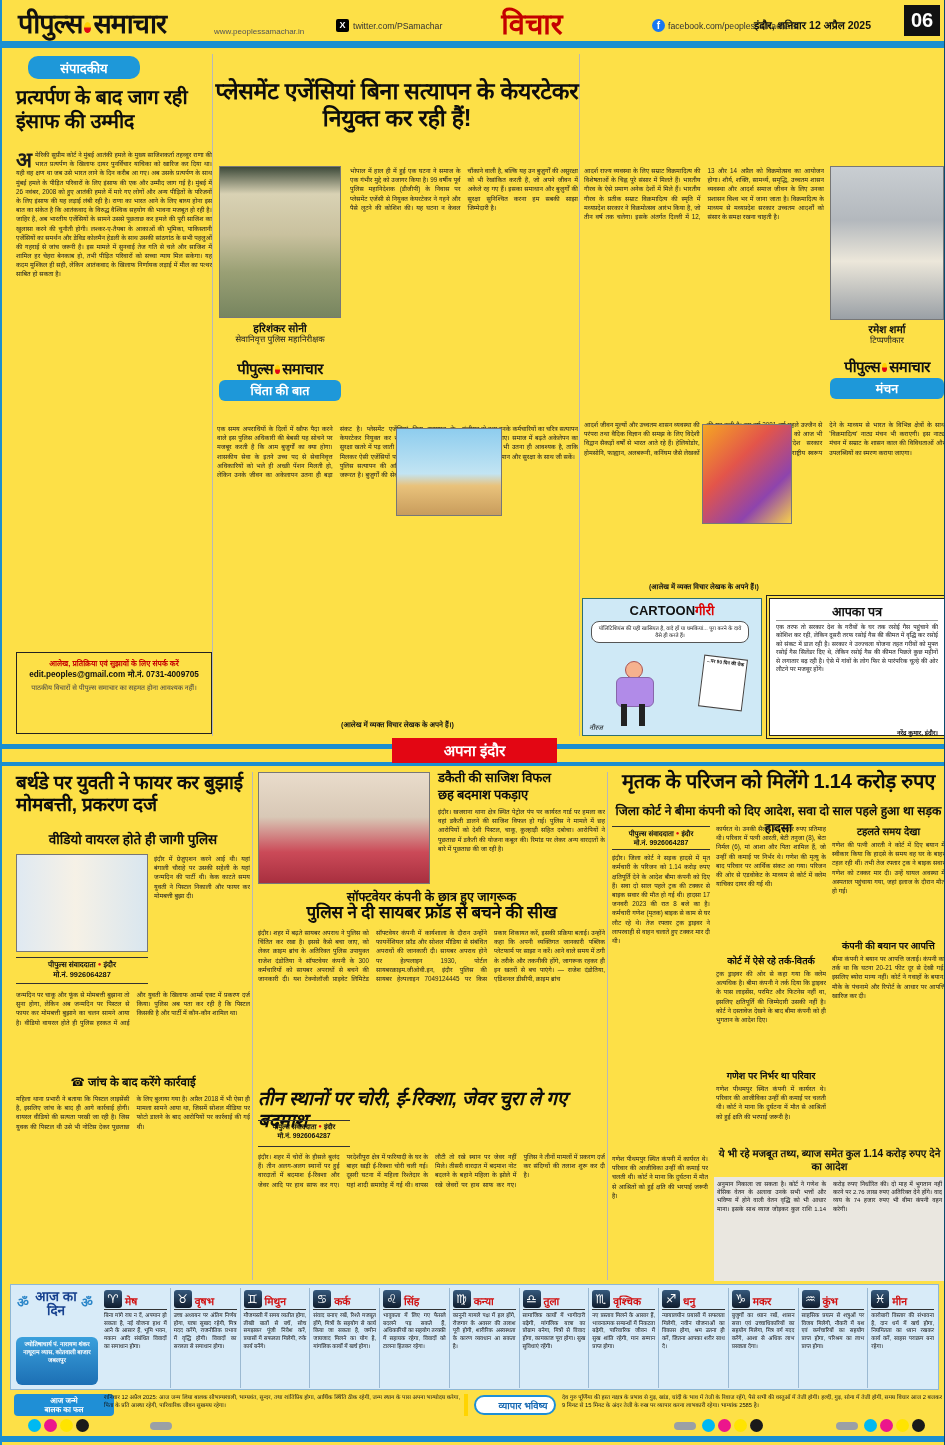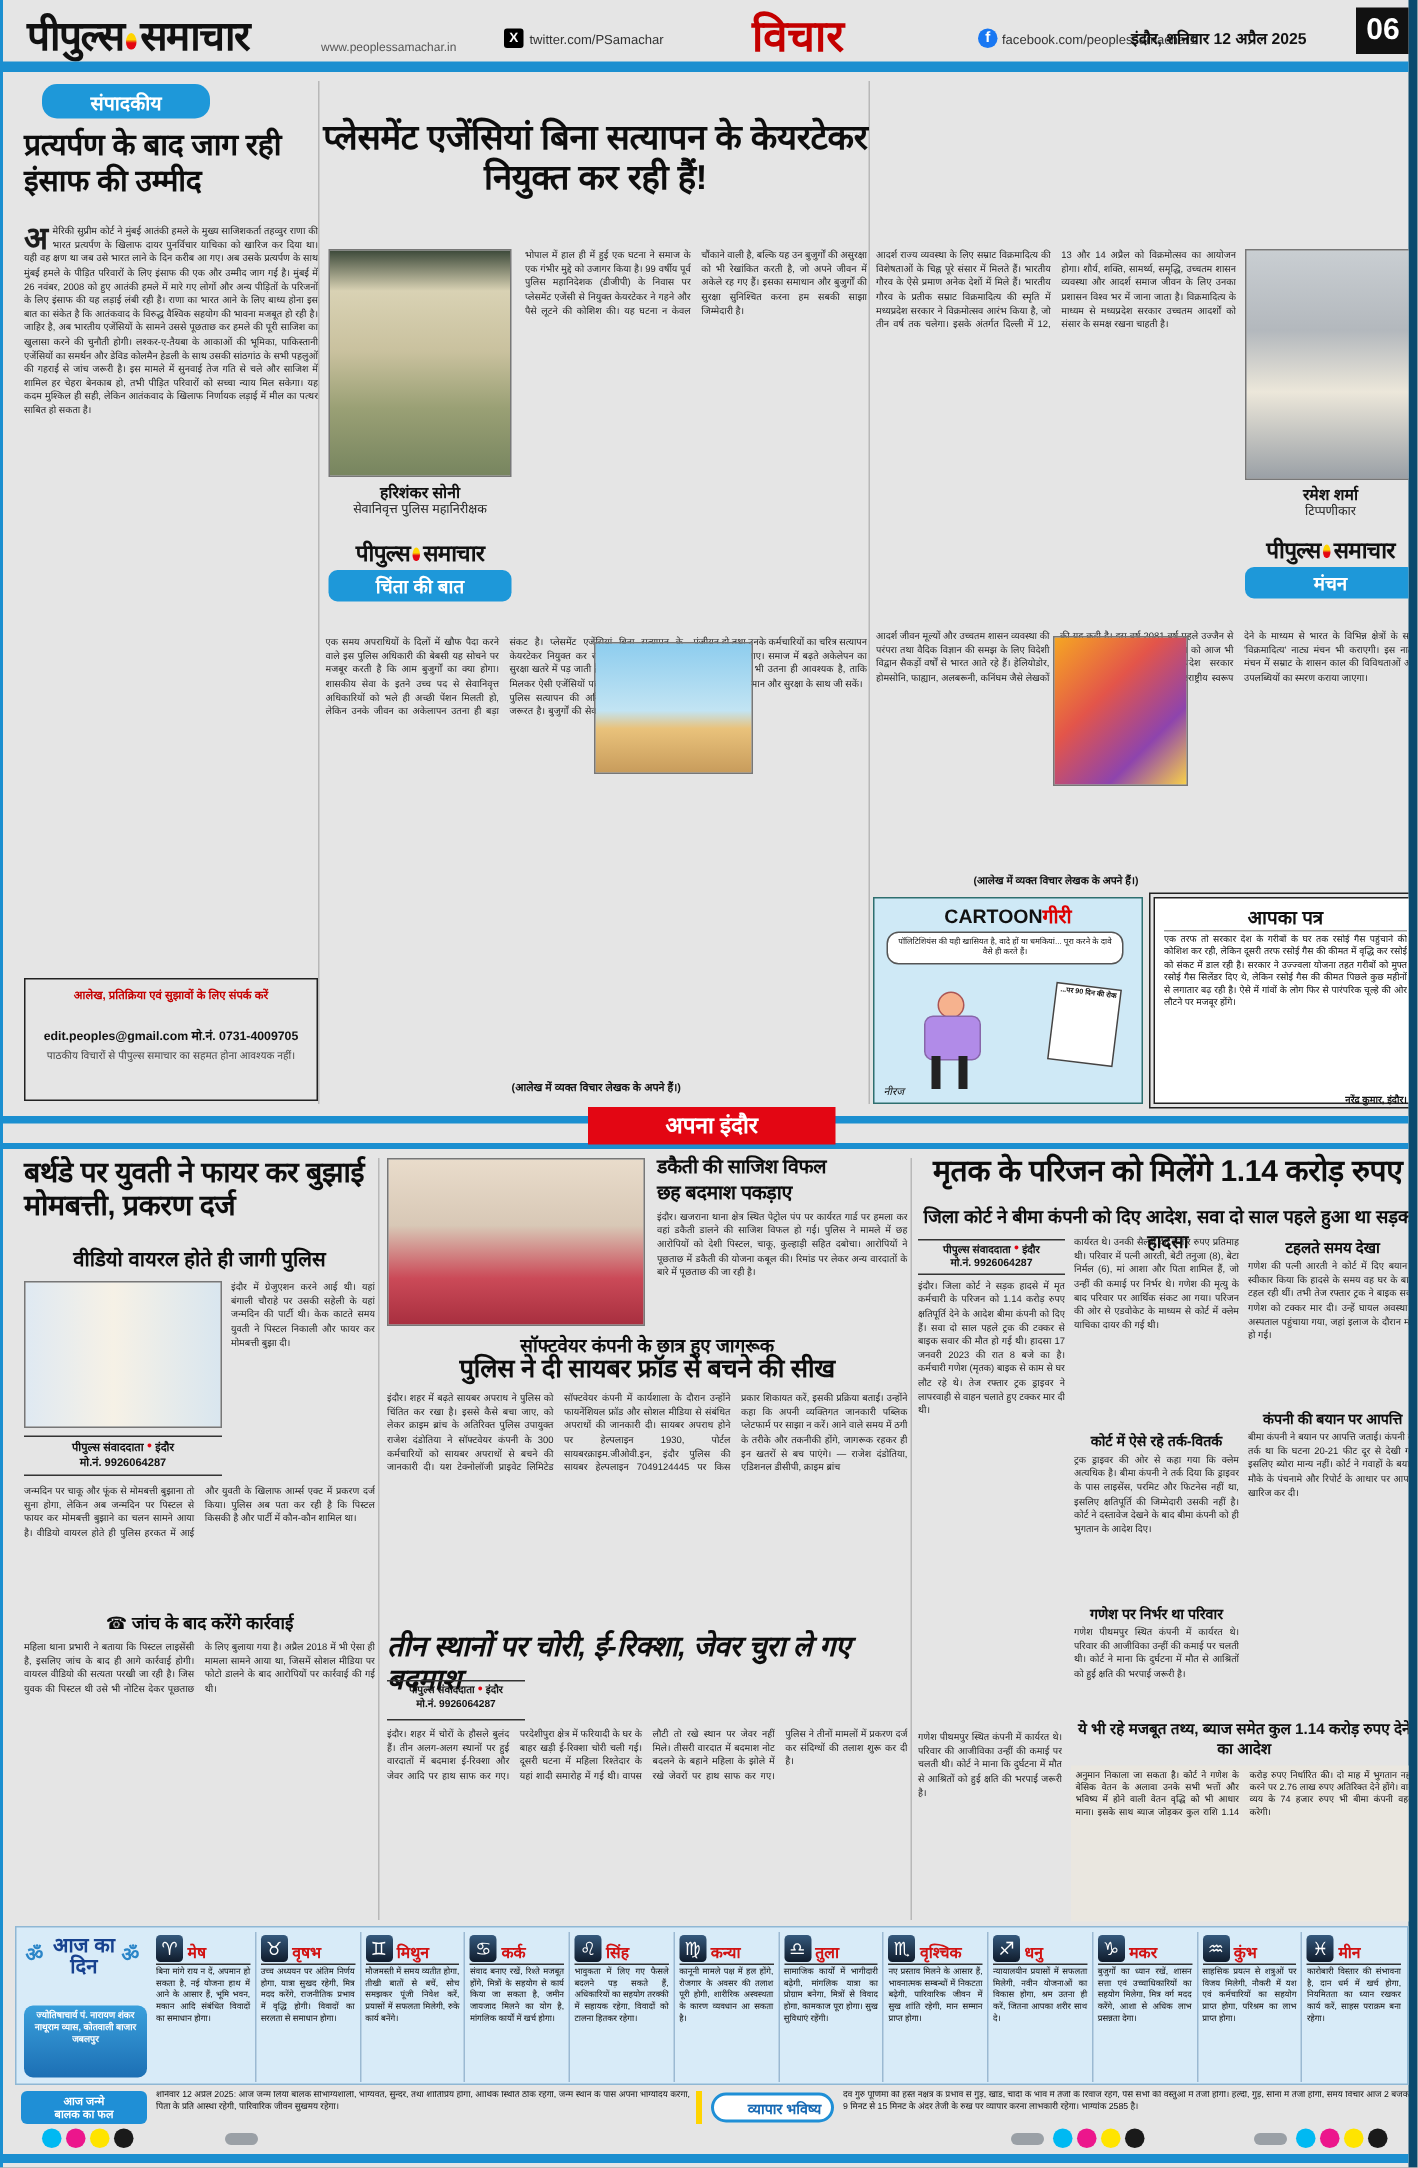--- a/index.html
+++ b/index.html
@@ -1,18 +1,18 @@
 <!DOCTYPE html>
 <html><head>
 <meta charset="utf-8">
 <style>
   html,body{margin:0;padding:0;background:#999;}
-  #page{position:relative;width:945px;height:1445px;background:#e5e5e5;overflow:hidden;
+  #page{position:relative;width:945px;height:1445px;background:#fde047;overflow:hidden;
         font-family:"Liberation Sans","DejaVu Sans",sans-serif;color:#111;
-        border-left:2px solid #1b8fd0;border-right:6px solid #0c4a6e;box-sizing:border-box;}
+        border-left:2px solid #1b8fd0;border-right:1px solid #0c4a6e;box-sizing:border-box;}
   .abs{position:absolute;box-sizing:border-box;}
   .b{font-weight:700;}
   .ctr{text-align:center;}
   .just{text-align:justify;}
   .clip{overflow:hidden;}
   .hl{font-weight:700;line-height:1.18;color:#0d0d0d;letter-spacing:-0.2px;}
   .body-txt{font-size:6.3px;line-height:1.46;color:#1c1c1c;}
   .vline{position:absolute;width:1px;background:#b8b8b8;}
   .photo{position:absolute;border:1px solid #777;box-sizing:border-box;}
   .badge-blue{background:#1e98d9;color:#fff;border-radius:6px;display:flex;align-items:center;justify-content:center;font-weight:700;}
@@ -90,21 +90,21 @@
   <div class="abs" style="left:0;top:41px;width:945px;height:7px;background:#1b8fd0;"></div>
 
   <div class="vline" style="left:210px;top:54px;height:682px;"></div>
   <div class="vline" style="left:577px;top:54px;height:682px;"></div>
 
   <div class="abs badge-blue" style="left:26px;top:56px;width:112px;height:23px;font-size:13px;border-radius:10px;">संपादकीय</div>
   <div class="abs hl" style="left:14px;top:86px;width:196px;height:58px;font-size:20px;">प्रत्यर्पण के बाद जाग रही इंसाफ की उम्मीद</div>
   <div class="abs body-txt just clip dropcap" style="left:14px;top:150px;width:196px;height:496px;">अमेरिकी सुप्रीम कोर्ट ने मुंबई आतंकी हमले के मुख्य साजिशकर्ता तहव्वुर राणा की भारत प्रत्यर्पण के खिलाफ दायर पुनर्विचार याचिका को खारिज कर दिया था। यही वह क्षण था जब उसे भारत लाने के दिन करीब आ गए। अब उसके प्रत्यर्पण के साथ मुंबई हमले के पीड़ित परिवारों के लिए इंसाफ की एक और उम्मीद जाग गई है। मुंबई में 26 नवंबर, 2008 को हुए आतंकी हमले में मारे गए लोगों और अन्य पीड़ितों के परिजनों के लिए इंसाफ की यह लड़ाई लंबी रही है। राणा का भारत आने के लिए बाध्य होना इस बात का संकेत है कि आतंकवाद के विरुद्ध वैश्विक सहयोग की भावना मजबूत हो रही है। जाहिर है, अब भारतीय एजेंसियों के सामने उससे पूछताछ कर हमले की पूरी साजिश का खुलासा करने की चुनौती होगी। लश्कर-ए-तैयबा के आकाओं की भूमिका, पाकिस्तानी एजेंसियों का समर्थन और डेविड कोलमैन हेडली के साथ उसकी सांठगांठ के सभी पहलुओं की गहराई से जांच जरूरी है। इस मामले में सुनवाई तेज गति से चले और साजिश में शामिल हर चेहरा बेनकाब हो, तभी पीड़ित परिवारों को सच्चा न्याय मिल सकेगा। यह कदम मुश्किल ही सही, लेकिन आतंकवाद के खिलाफ निर्णायक लड़ाई में मील का पत्थर साबित हो सकता है।</div>
   <div class="abs" style="left:14px;top:652px;width:196px;height:82px;border:1.5px solid #222;padding:5px 6px;">
     <div class="ctr b" style="font-size:7.6px;color:#c40000;">आलेख, प्रतिक्रिया एवं सुझावों के लिए संपर्क करें</div>
-    <div class="ctr b" style="font-size:8.2px;margin-top:16px;">edit.peoples@gmail.com मो.नं. 0731-4009705</div>
+    <div class="ctr b" style="font-size:8.2px;margin-top:0;">edit.peoples@gmail.com मो.नं. 0731-4009705</div>
     <div class="ctr" style="font-size:6.9px;color:#444;margin-top:4px;">पाठकीय विचारों से पीपुल्स समाचार का सहमत होना आवश्यक नहीं।</div>
   </div>
 
   <div class="abs hl ctr" style="left:213px;top:78px;width:364px;height:62px;font-size:23px;">प्लेसमेंट एजेंसियां बिना सत्यापन के केयरटेकर नियुक्त कर रही हैं!</div>
   <div class="photo" style="left:217px;top:166px;width:122px;height:152px;background:linear-gradient(180deg,#3d4a3a 0%,#d9d2b4 18%,#c9c19e 45%,#9aa075 70%,#77855f 100%);"></div>
   <div class="abs caption-name" style="left:217px;top:321px;width:122px;">हरिशंकर सोनी</div>
   <div class="abs caption-role" style="left:217px;top:334px;width:122px;">सेवानिवृत्त पुलिस महानिरीक्षक</div>
   <div class="abs mini-logo" style="left:215px;top:358px;width:126px;">
     <span>पीपुल्स</span><span class="bulb" style="width:5px;height:9px;"></span><span>समाचार</span>
   </div>
@@ -309,21 +309,21 @@
   <div class="zcell">
     <div class="zhead">
       <span class="zicon">♓</span>
       <span class="zname">मीन</span>
     </div>
     <div class="ztext">कारोबारी विस्तार की संभावना है, दान धर्म में खर्च होगा, नियमितता का ध्यान रखकर कार्य करें, साहस पराक्रम बना रहेगा।</div>
   </div>
 </div>
   </div>
 
-  <div class="abs blabel" style="left:12px;top:1394px;width:84px;height:22px;">
+  <div class="abs blabel" style="left:12px;top:1394px;width:100px;height:22px;">
     <span>आज जन्मे</span>
     <span>बालक का फल</span>
   </div>
   <div class="abs tiny-strip clip" style="left:102px;top:1394px;width:356px;height:24px;">शनिवार 12 अप्रैल 2025: आज जन्म लिया बालक सौभाग्यशाली, भाग्यवंत, सुन्दर, तथा शांतिप्रिय होगा, आर्थिक स्थिति ठीक रहेगी, जन्म स्थान के पास अपना भाग्योदय करेगा, पिता के प्रति आस्था रहेगी, पारिवारिक जीवन सुखमय रहेगा।</div>
   <div class="abs" style="left:462px;top:1394px;width:4px;height:22px;background:#ffd400;"></div>
   <div class="abs blabel2" style="left:472px;top:1395px;width:82px;height:20px;">व्यापार भविष्य</div>
   <div class="abs tiny-strip clip" style="left:560px;top:1394px;width:380px;height:24px;">देव गुरु पूर्णिमा की हस्त नक्षत्र के प्रभाव से गुड़, खांड, चांदी के भाव में तेजी के रिवाज रहेंगे, पैसे सभी की वस्तुओं में तेजी होगी। हल्दी, गुड़, सोना में तेजी होगी, समय विचार आज 2 बजकर 9 मिनट से 15 मिनट के अंदर तेजी के रुख पर व्यापार करना लाभकारी रहेगा। भाग्यांक 2585 है।</div>
 
   <div class="regdot" style="left:26px;top:1419px;background:#00b9f2;"></div>
   <div class="regdot" style="left:42px;top:1419px;background:#ec168c;"></div>

